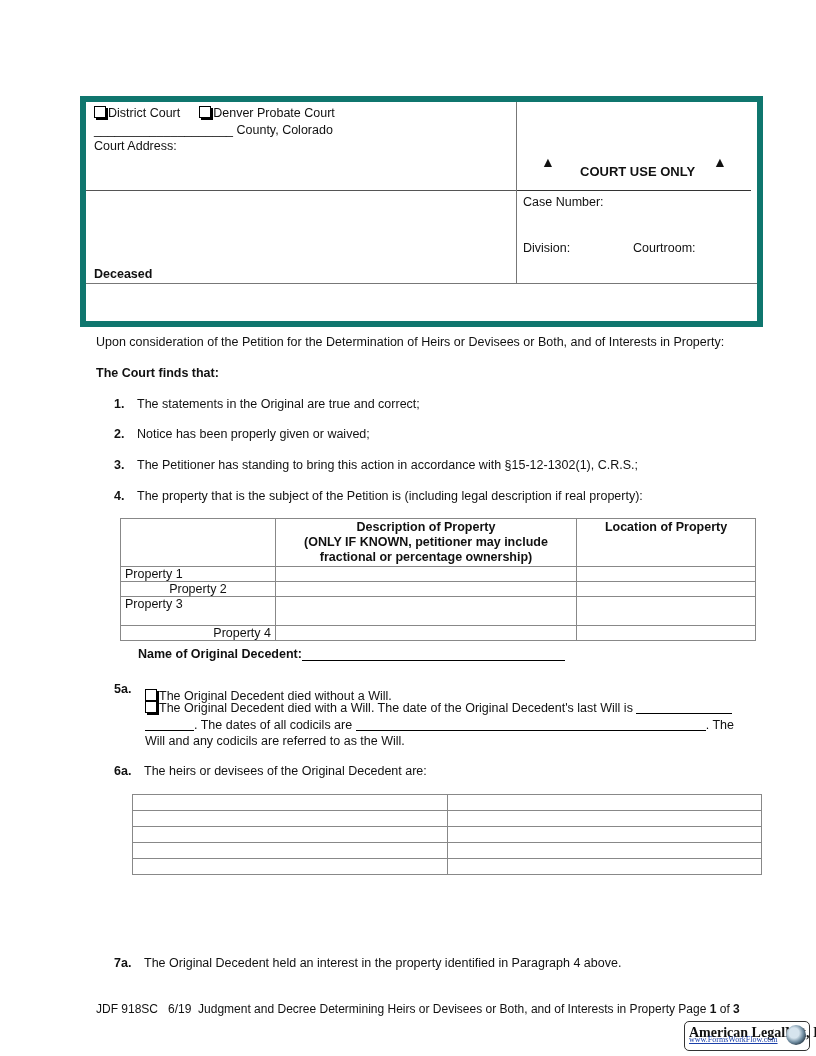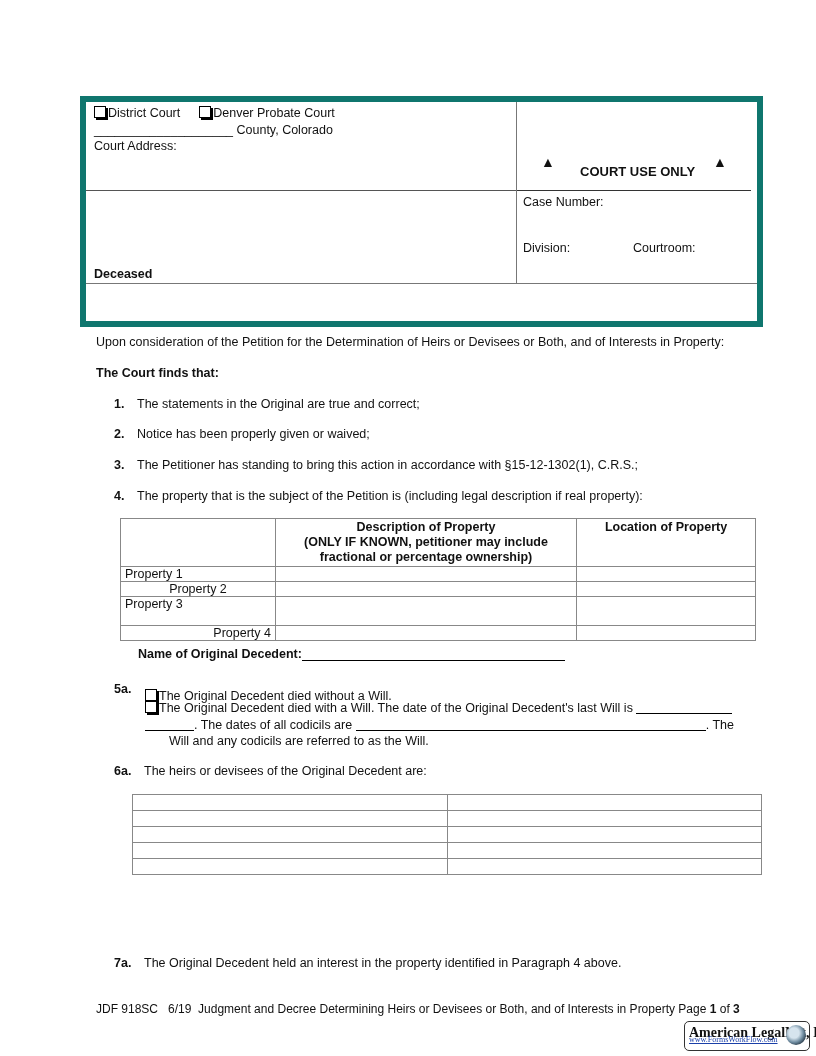--- a/index.html
+++ b/index.html
@@ -115,21 +115,21 @@
   <span class="cb"></span><span>The Original Decedent died without a Will.</span>
 </div>
 <div class="abs" style="left:145px; top:701px; white-space:nowrap;">
   <span class="cb"></span><span>The Original Decedent died with a Will. The date of the Original Decedent's last Will is</span>
   <span class="line" style="width:96px; height:12px; vertical-align:-2px;"></span>
 </div>
 <div class="abs" style="left:145px; top:718px; white-space:nowrap;">
   <span class="line" style="width:49px; height:12px; vertical-align:-2px;"></span><span>. The dates of all codicils are</span>
   <span class="line" style="width:350px; height:12px; vertical-align:-2px;"></span><span>. The</span>
 </div>
-<div class="abs" style="left:145px; top:734px; white-space:nowrap;margin-left:24px;">Will and any codicils are referred to as the Will.</div>
+<div class="abs" style="left:145px; top:734px; white-space:nowrap;">Will and any codicils are referred to as the Will.</div>
 
 <div class="abs" style="left:114px; top:764px; white-space:nowrap;">
   <span class="num" style="width:30px;">6a.</span><span>The heirs or devisees of the Original Decedent are:</span>
 </div>
 
 <table class="grid" style="left:132px; top:794px; width:630px;">
   <tbody>
   <tr style="height:16px;">
     <td></td>
     <td></td>

